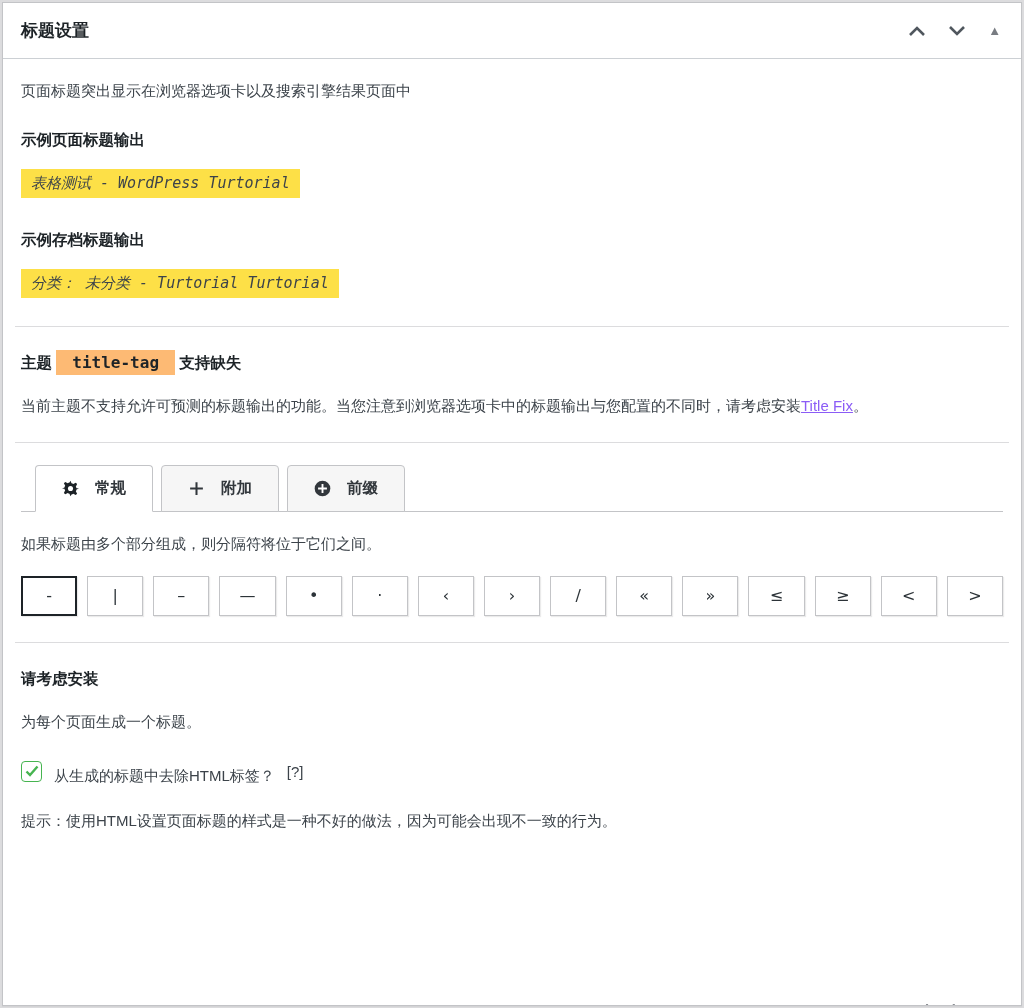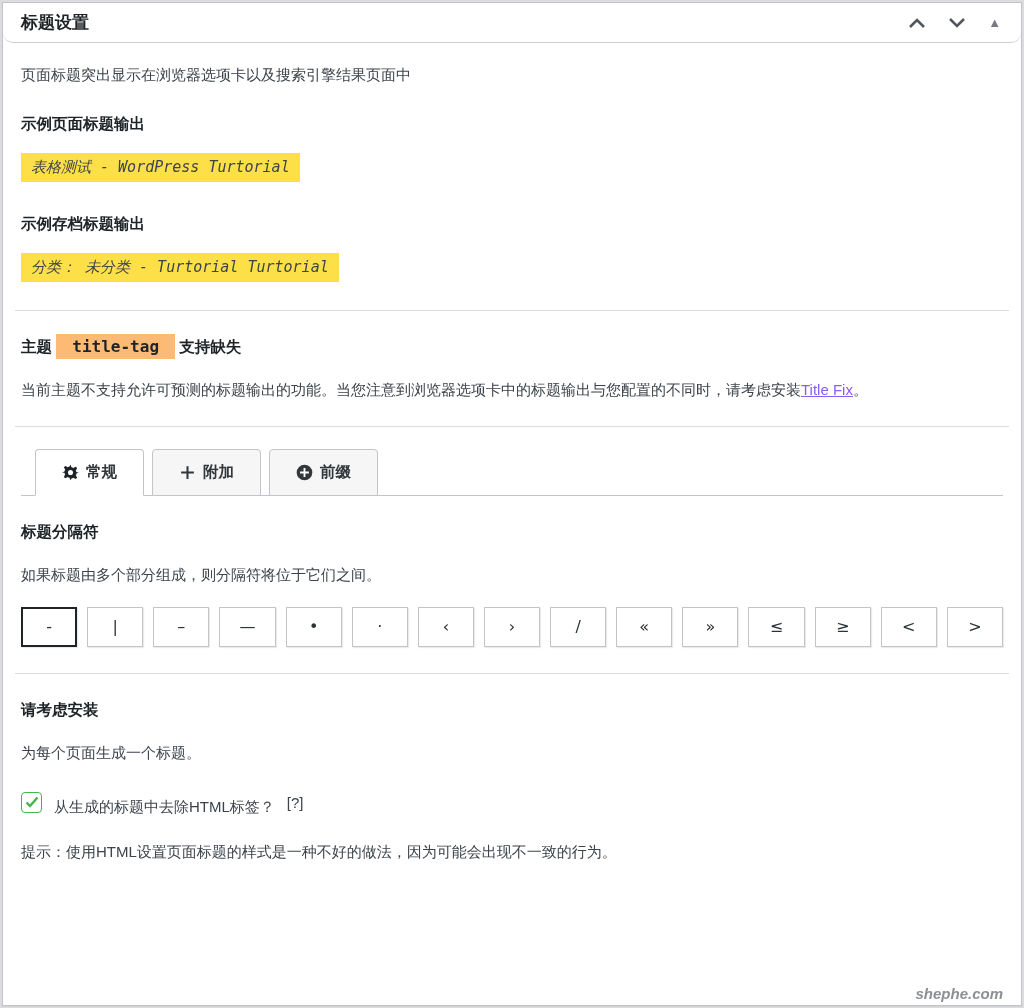--- a/index.html
+++ b/index.html
@@ -15,23 +15,22 @@
     position: absolute; left: 2px; top: 2px;
     width: 1020px; height: 1004px;
     background: #fff;
     border: 1px solid #c3c4c7;
     box-shadow: 0 1px 1px rgba(0,0,0,.04);
     overflow: hidden;
   }
   
   .postbox-header {
     display: flex; align-items: center; justify-content: space-between;
-    height: 40px; padding: 0 18px;
+    height: 56px; padding: 0 18px;
     border-bottom: 1px solid #ccd0d4;
-    border-radius: 10px;
   }
   .postbox-title { margin: 0; font-size: 17px; font-weight: 700; color: #1d2327; }
   .handle-actions { display: flex; align-items: center; gap: 18px; }
   .handle-btn { background: none; border: 0; padding: 2px; cursor: pointer; color: #787c82; line-height: 0; }
   .sort-triangle { font-size: 13px; color: #787c82; }
   
   .inside { padding: 0 18px 8px; position: relative; height: 946px; }
   .inside p { font-size: 15px; line-height: 1.75; margin: 19px 0; }
   .section-heading { font-size: 15.5px; font-weight: 700; color: #1d2327; margin: 26px 0 16px; }
   .code-sample {
@@ -53,21 +52,21 @@
   }
   hr.divider { border: 0; border-top: 1px solid #dcdcde; margin: 22px -6px; }
   a.link { color: #8b5cf6; text-decoration: underline; cursor: pointer; }
   
   .nav-tabs {
     display: flex; align-items: flex-end;
     margin: 20px 0 0; padding-left: 14px;
     border-bottom: 1px solid #c3c4c7;
   }
   .nav-tab {
-    display: flex; align-items: center; gap: 7px;
+    display: flex; align-items: center; gap: 16px;
     padding: 12px 26px;
     margin: 0 8px -1px 0;
     background: #f6f6f6;
     border: 1px solid #c3c4c7;
     border-radius: 4px 4px 0 0;
     font-size: 15.5px; font-weight: 700; color: #32373c;
     cursor: pointer;
   }
   .nav-tab.active { background: #fff; border-bottom: 1px solid #fff; }
   .tab-icon { width: 17px; height: 17px; display: inline-block; }
@@ -172,21 +171,20 @@
           <svg width="17" height="17" viewBox="0 0 20 20">
               <circle cx="10" cy="10" r="9.2" fill="#32373c"></circle>
               <path d="M8.9 4.8h2.2v4.1h4.1v2.2h-4.1v4.1H8.9v-4.1H4.8V8.9h4.1z" fill="#fff"></path>
             </svg>
         </span>
         <span>前缀</span>
       </div>
     </div>
 
     
-    <div class="section-heading">标题分隔符</div>
     <p>如果标题由多个部分组成，则分隔符将位于它们之间。</p>
 
     <div class="sep-row">
       <button class="sep-btn selected">-</button>
       <button class="sep-btn">|</button>
       <button class="sep-btn">–</button>
       <button class="sep-btn">—</button>
       <button class="sep-btn">•</button>
       <button class="sep-btn">·</button>
       <button class="sep-btn">‹</button>

